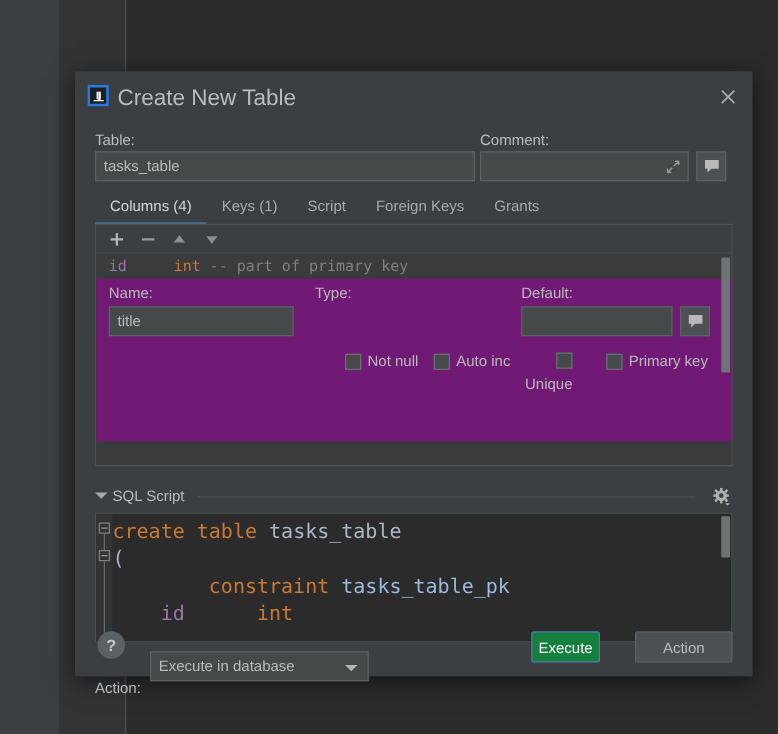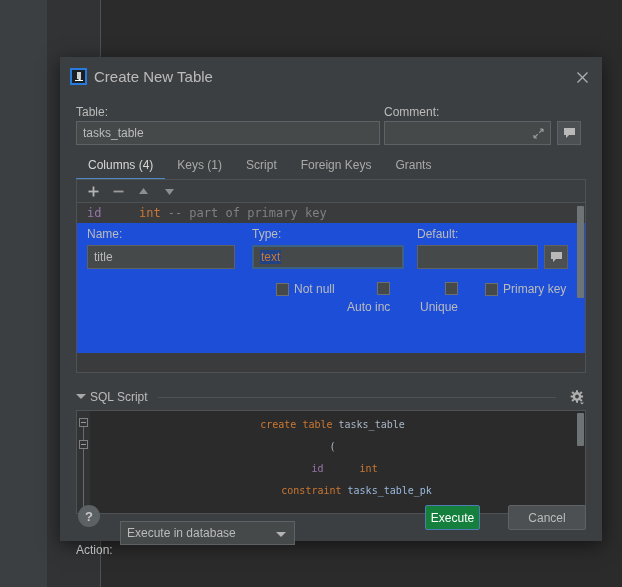--- a/index.html
+++ b/index.html
@@ -43,21 +43,21 @@
     font-family: "DejaVu Sans", sans-serif;
     font-size: 8px; font-weight: bold; color: #ffffff;
     letter-spacing: -1px;
     line-height: 1;
   }
   .ij-logo .ij-underline {
     position: absolute; left: 3px; bottom: 2px; width: 8px; height: 1.5px; background: #fff;
   }
   .dlg-title {
     position: absolute; left: 34px; top: 11px;
-    font-size: 15px; color: #bbbbbb;
+    font-size: 18px; color: #bbbbbb;
   }
   .close-btn {
     position: absolute; right: 10px; top: 10px;
     width: 20px; height: 20px; cursor: pointer;
     display: flex; align-items: center; justify-content: center;
   }
   .close-btn svg { display: block; }
 
   
   .lbl { color: #bbbbbb; font-size: 12px; position: absolute; }
@@ -107,21 +107,21 @@
     position: absolute; left: 0; right: 0; height: 20px;
     font-family: "DejaVu Sans Mono", monospace; font-size: 12px;
     display: flex; align-items: center; padding-left: 10px;
     cursor: pointer;
   }
   .tok-name { color: #9876aa; }
   .tok-type { color: #cc7832; }
   .tok-comment { color: #808080; }
 
   
-  #column-editor { position: absolute; left: 0; top: 20px; right: 0; height: 130px; background: #1d4ed8; }
+  #column-editor { position: absolute; left: 0; top: 20px; right: 0; height: 130px; background: #701a75; }
 
   .cbrow { position: absolute; display: flex; align-items: flex-end; gap: 5px; cursor: pointer; }
   .cbox { width: 13px; height: 13px; background: #45494a; border: 1px solid #6b6f70; box-sizing: border-box; }
   .cblabel { font-size: 12px; color: #bbbbbb; }
 
   
   .vscroll { position: absolute; width: 8px; background: transparent; }
   .vthumb { position: absolute; left: 1px; width: 7px; background: #6e7375; border-radius: 1px; cursor: pointer; }
 
   
@@ -131,23 +131,22 @@
   #sql-rule { position: absolute; left: 82px; top: 9px; right: 30px; height: 1px; background: #4e5254; }
   #gear-btn { position: absolute; right: 0; top: 0; width: 18px; height: 18px; cursor: pointer; display: flex; align-items: center; justify-content: center; }
 
   #sql-editor {
     position: absolute; left: 16px; top: 353px; width: 510px; height: 104px;
     background: #2b2b2b; border: 1px solid #4e5254; box-sizing: border-box; overflow: hidden;
   }
   #sql-gutter { position: absolute; left: 0; top: 0; width: 13px; bottom: 0; background: #313335; }
   #sql-code {
     position: absolute; left: 13px; top: 3px; right: 10px; bottom: 0;
-    font-family: "DejaVu Sans Mono", monospace; font-size: 10px; line-height: 22px;
+    font-family: "DejaVu Sans Mono", monospace; font-size: 16px; line-height: 22px;
     white-space: pre;
-    text-align: center;
   }
   .sql-kw { color: #cc7832; }
   .sql-id { color: #a9b7c6; }
   .sql-var { color: #9876aa; }
   .sql-tbl { color: #9ab9dc; }
   .fold {
     position: absolute; left: 2px; width: 9px; height: 9px;
     border: 1px solid #808080; box-sizing: border-box;
     background: #313335;
   }
@@ -263,39 +262,36 @@
         <span class="tok-comment" style="margin-left:7px;">-- part of primary key</span>
       </div>
 
       <div id="column-editor">
         <div class="lbl" style="left:10px; top:4px;">Name:</div>
         <div class="field" style="left:10px; top:22px; width:148px;">
           <span>title</span>
         </div>
 
         <div class="lbl" style="left:175px; top:4px;">Type:</div>
-        <div class="field focused" style="left:175px; top:22px; width:152px;">
-          <span class="sel-text">text</span>
-        </div>
 
         <div class="lbl" style="left:340px; top:4px;">Default:</div>
         <div class="field" style="left:340px; top:22px; width:121px;">
           <span></span>
         </div>
         <div class="icon-btn" style="left:467px; top:22px;">
           <svg width="13" height="12" viewBox="0 0 13 12">
             <path d="M1 1 h11 v7 h-6 l-3 3 v-3 h-2 z" fill="#b9b9b9"></path>
           </svg>
         </div>
 
         <div class="cbrow" style="left:199px; top:59px;">
           <span class="cbox"></span>
           <span class="cblabel">Not null</span>
         </div>
-        <div class="cbrow" style="left:270px; top:59px;flex-direction:column;">
+        <div class="cbrow" style="left:270px; top:59px;">
           <span class="cbox"></span>
           <span class="cblabel">Auto inc</span>
         </div>
         <div class="cbrow" style="left:343px; top:59px;flex-direction:column;">
           <span class="cbox"></span>
           <span class="cblabel">Unique</span>
         </div>
         <div class="cbrow" style="left:408px; top:59px;">
           <span class="cbox"></span>
           <span class="cblabel">Primary key</span>
@@ -331,29 +327,29 @@
     </div>
   </div>
 
   <div id="sql-editor">
     <div id="sql-gutter">
       <div class="fold" style="top:7px;"></div>
       <div class="foldline" style="top:16px; height:13px;"></div>
       <div class="fold" style="top:29px;"></div>
       <div class="foldline" style="top:38px; height:65px;"></div>
     </div>
-    <div id="sql-code"><div><span class="sql-kw">create table </span><span class="sql-id">tasks_table</span></div><div><span class="sql-id">(</span></div><div>    <span class="sql-var">id</span><span class="sql-id">      </span><span class="sql-kw">int</span></div><div>        <span class="sql-kw">constraint </span><span class="sql-tbl">tasks_table_pk</span></div></div>
+    <div id="sql-code"><div><span class="sql-kw">create table </span><span class="sql-id">tasks_table</span></div><div><span class="sql-id">(</span></div><div>        <span class="sql-kw">constraint </span><span class="sql-tbl">tasks_table_pk</span></div><div>    <span class="sql-var">id</span><span class="sql-id">      </span><span class="sql-kw">int</span></div></div>
     <div class="vscroll" style="right:1px; top:0; bottom:0;">
       <div class="vthumb" style="top:2px; height:33px;"></div>
     </div>
   </div>
 
   <div id="action-label" class="lbl">Action:</div>
   <div id="action-select">
     <span>Execute in database</span>
     <span class="caret"></span>
   </div>
 
   <div id="help-btn">?</div>
   <div id="execute-btn" class="dlg-btn">Execute</div>
-  <div id="cancel-btn" class="dlg-btn">Cancel</div>
+  <div id="cancel-btn" class="dlg-btn">Action</div>
 
 </div>
 
 </body></html>

